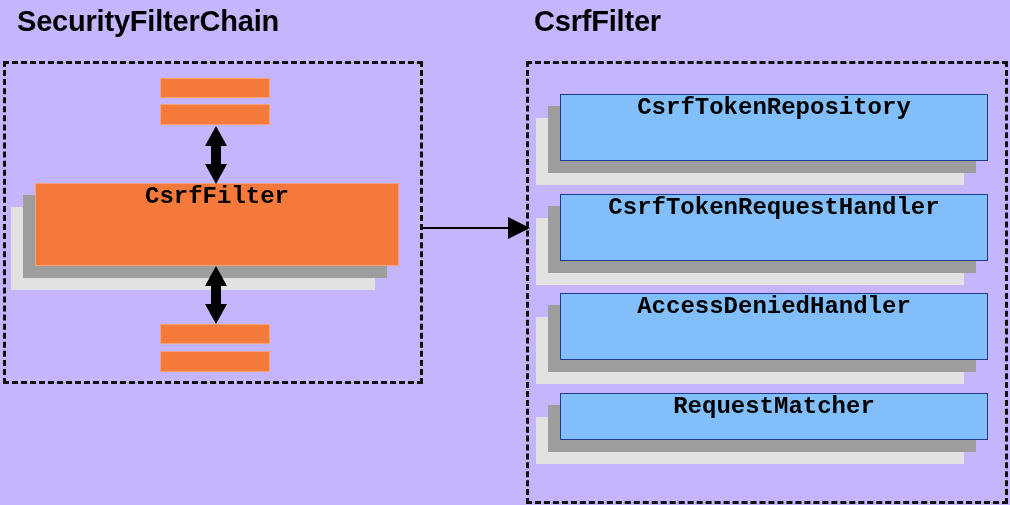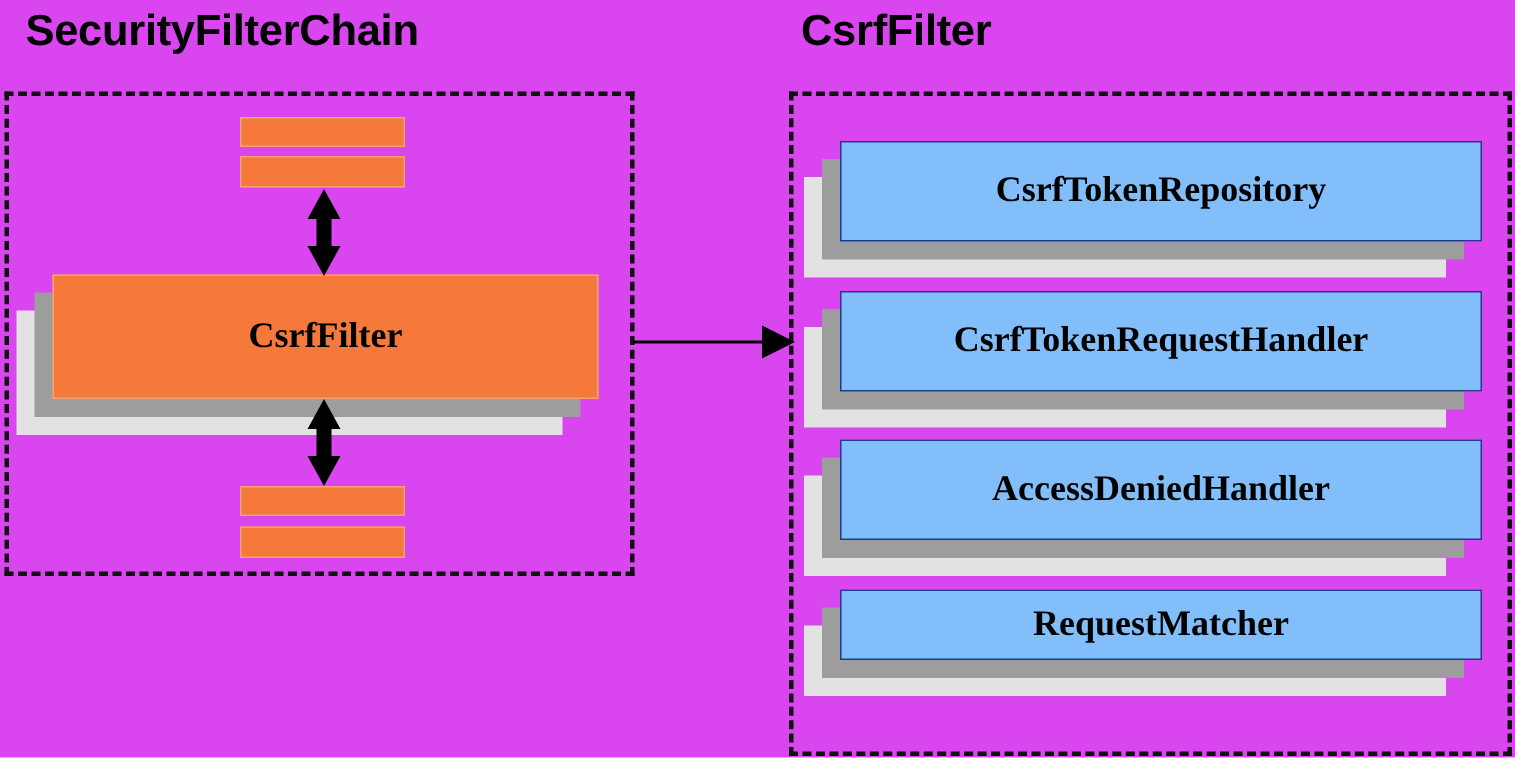--- a/index.html
+++ b/index.html
@@ -7,21 +7,21 @@
     padding: 0;
     background: #ffffff;
   }
   body {
     font-family: "Liberation Sans", sans-serif;
   }
   #canvas {
     position: relative;
     width: 1010px;
     height: 505px;
-    background: #d946ef;
+    background: #c4b5fd;
     overflow: hidden;
   }
 
   
   .panel-title {
     position: absolute;
     font-family: "Liberation Sans", sans-serif;
     font-weight: bold;
     font-size: 29px;
     line-height: 34px;
@@ -40,23 +40,22 @@
     background: transparent;
   }
   #panel-left  { left: 3px;   top: 61px; width: 420px; height: 323px; }
   #panel-right { left: 526px; top: 61px; width: 482px; height: 443px; }
 
   
   .node {
     position: absolute;
     box-sizing: border-box;
     display: flex;
-    align-items: center;
     justify-content: center;
-    font-family: Liberation Serif, serif;
+    font-family: Liberation Mono, monospace;
     font-weight: bold;
     color: #000000;
     z-index: 3;
   }
   
   .node .sh-dark {
     position: absolute;
     left: -12px;
     top: 12px;
     width: 100%;

